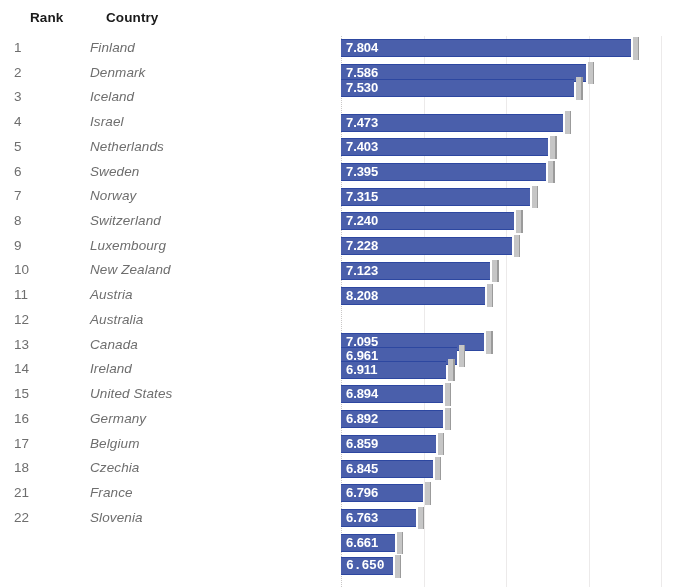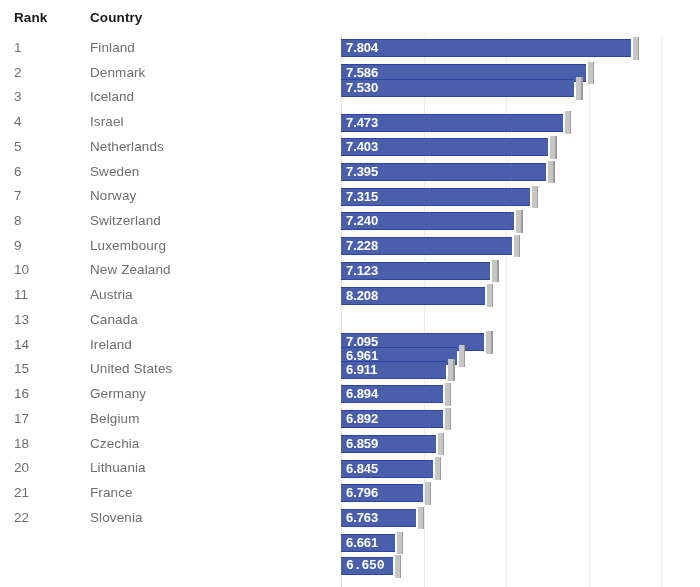--- a/index.html
+++ b/index.html
@@ -21,21 +21,21 @@
     position: relative;
     width: 700px;
     height: 587px;
     background: #ffffff;
   }
 
   
   .hdr {
     position: absolute;
     top: 0;
-    left: 0;
+    left: 16px;
     width: 648px;
     height: 36px;
   }
   .hdr-cell {
     position: absolute;
     font-size: 13.5px;
     font-weight: bold;
     color: #1a1a1a;
     line-height: 36px;
     letter-spacing: 0.1px;
@@ -61,21 +61,21 @@
     position: absolute;
     top: 0;
     height: 24.72px;
     line-height: 24.72px;
     font-size: 13.5px;
     color: #6e6e6e;
     white-space: nowrap;
     letter-spacing: 0.1px;
   }
   .cell-rank    { left: 14px; }
-  .cell-country { left: 90px; }
+  .cell-country { left: 90px; font-style: italic; }
 
   
   .plot {
     position: absolute;
     top: 36px;
     left: 341px;
     width: 320px;
     height: 551px;
   }
   .gridline {
@@ -182,20 +182,24 @@
       </div>
       <div class="row">
         <div class="cell cell-rank">10</div>
         <div class="cell cell-country">New Zealand</div>
       </div>
       <div class="row">
         <div class="cell cell-rank">11</div>
         <div class="cell cell-country">Austria</div>
       </div>
       <div class="row">
+        <div class="cell cell-rank">12</div>
+        <div class="cell cell-country">Australia</div>
+      </div>
+      <div class="row">
         <div class="cell cell-rank">13</div>
         <div class="cell cell-country">Canada</div>
       </div>
       <div class="row">
         <div class="cell cell-rank">14</div>
         <div class="cell cell-country">Ireland</div>
       </div>
       <div class="row">
         <div class="cell cell-rank">15</div>
         <div class="cell cell-country">United States</div>
@@ -204,24 +208,20 @@
         <div class="cell cell-rank">16</div>
         <div class="cell cell-country">Germany</div>
       </div>
       <div class="row">
         <div class="cell cell-rank">17</div>
         <div class="cell cell-country">Belgium</div>
       </div>
       <div class="row">
         <div class="cell cell-rank">18</div>
         <div class="cell cell-country">Czechia</div>
-      </div>
-      <div class="row">
-        <div class="cell cell-rank">20</div>
-        <div class="cell cell-country">Lithuania</div>
       </div>
       <div class="row">
         <div class="cell cell-rank">21</div>
         <div class="cell cell-country">France</div>
       </div>
       <div class="row">
         <div class="cell cell-rank">22</div>
         <div class="cell cell-country">Slovenia</div>
       </div>
     </div>

